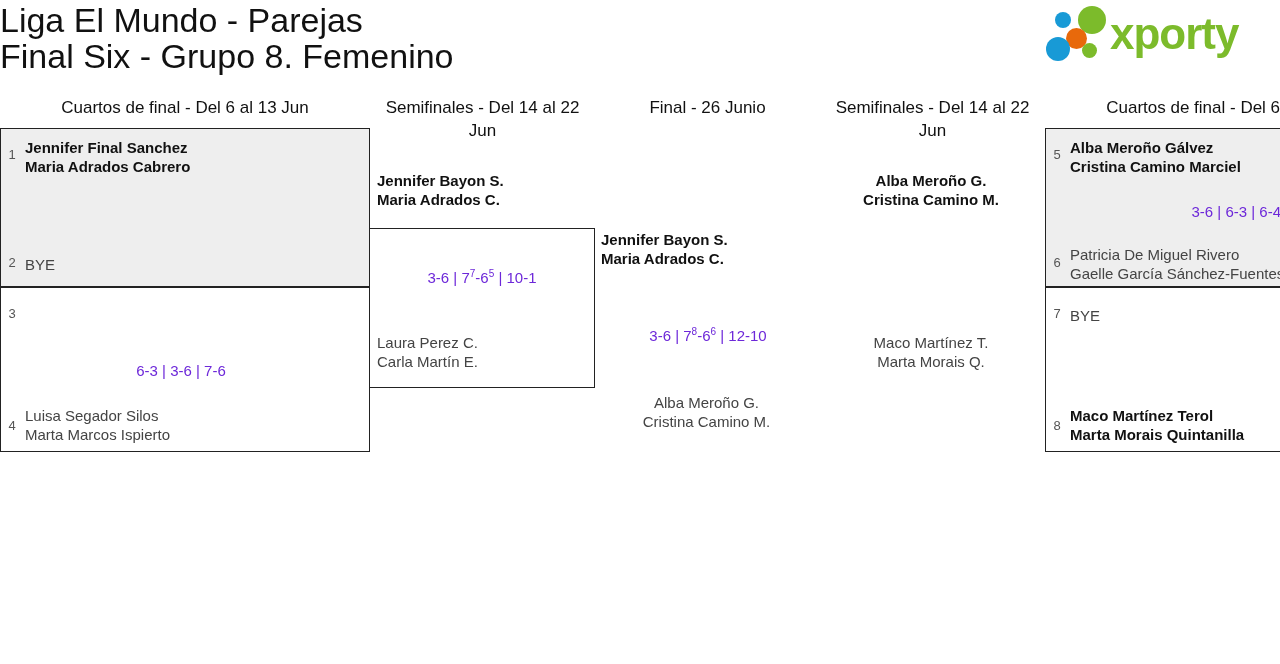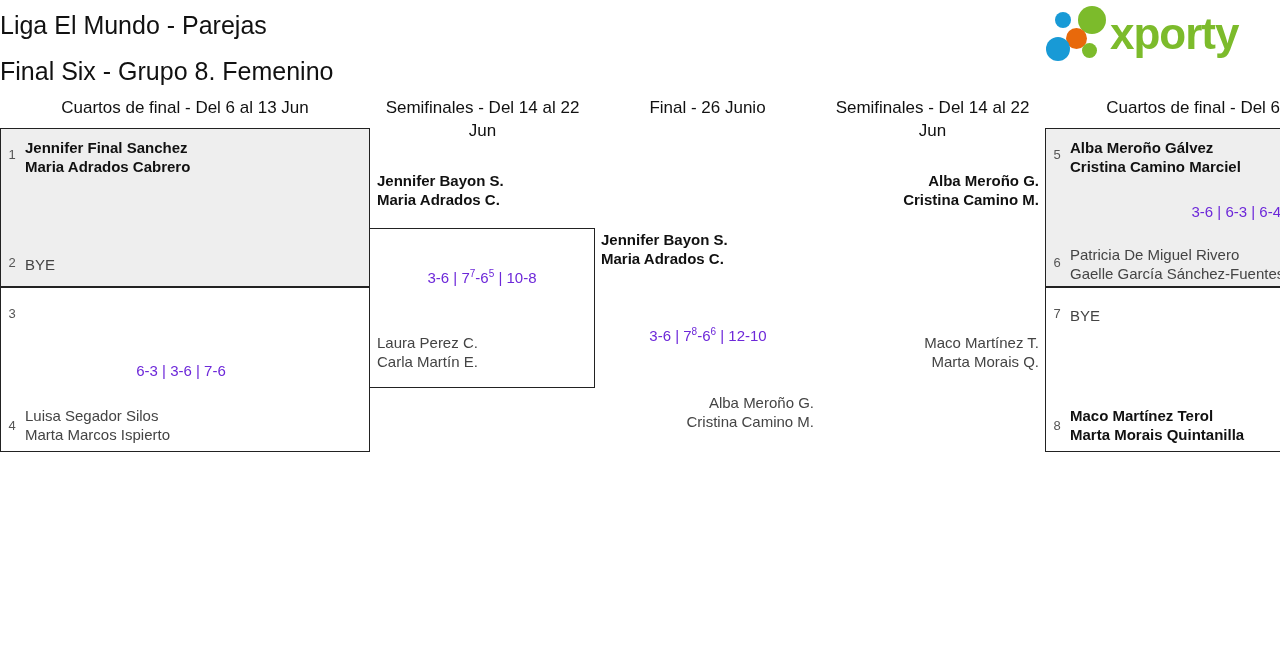--- a/index.html
+++ b/index.html
@@ -17,22 +17,22 @@
     width: 1280px;
     height: 664px;
     background: #ffffff;
   }
 
   
   .page-title {
     position: absolute;
     left: 0px;
     top: 2px;
-    font-size: 25px;
-    line-height: 46px;
+    font-size: 34px;
+    line-height: 36px;
     color: #111111;
     font-weight: 400;
     white-space: pre-line;
   }
 
   
   .logo {
     position: absolute;
     right: 8px;
     top: 4px;
@@ -126,21 +126,21 @@
 
   
   .floating {
     position: absolute;
     font-size: 15px;
     line-height: 19px;
     white-space: pre-line;
     color: #444444;
   }
   .floating.winner { color: #111111; font-weight: 700; }
-  .floating.align-right { text-align: right; }
+  .floating.align-right { text-align: center; }
 </style>
 </head>
 <body>
 
 <div id="root">
 
   <div class="page-title">Liga El Mundo - Parejas
 Final Six - Grupo 8. Femenino</div>
 
   <div class="logo">
@@ -171,21 +171,21 @@
   <div class="match qf-l2">
     <span class="seed" style="left:2px; top:18px;">3</span>
     <span class="score" style="left:0px; top:73px; width:360px; text-align:center;">6-3 | 3-6 | 7-6</span>
     <span class="seed" style="left:2px; top:130px;">4</span>
     <span class="team" style="left:24px; top:118px; width:336px;">Luisa Segador Silos
 Marta Marcos Ispierto</span>
   </div>
 
   <div class="match sf-l">
     <span class="score" style="left:0px; top:35px; width:224px; text-align:center;">
-      <span>3-6 | 7</span><sup>7</sup><span>-6</span><sup>5</sup><span> | 10-8</span>
+      <span>3-6 | 7</span><sup>7</sup><span>-6</span><sup>5</sup><span> | 10-1</span>
     </span>
   </div>
   <div class="floating winner" style="left:377px; top:171px; width:215px;">Jennifer Bayon S.
 Maria Adrados C.</div>
   <div class="floating" style="left:377px; top:333px; width:215px;">Laura Perez C.
 Carla Martín E.</div>
 
   <div class="floating winner" style="left:601px; top:230px; width:215px;">Jennifer Bayon S.
 Maria Adrados C.</div>
   <div class="score" style="left:596px; top:322px; width:224px; text-align:center;">

